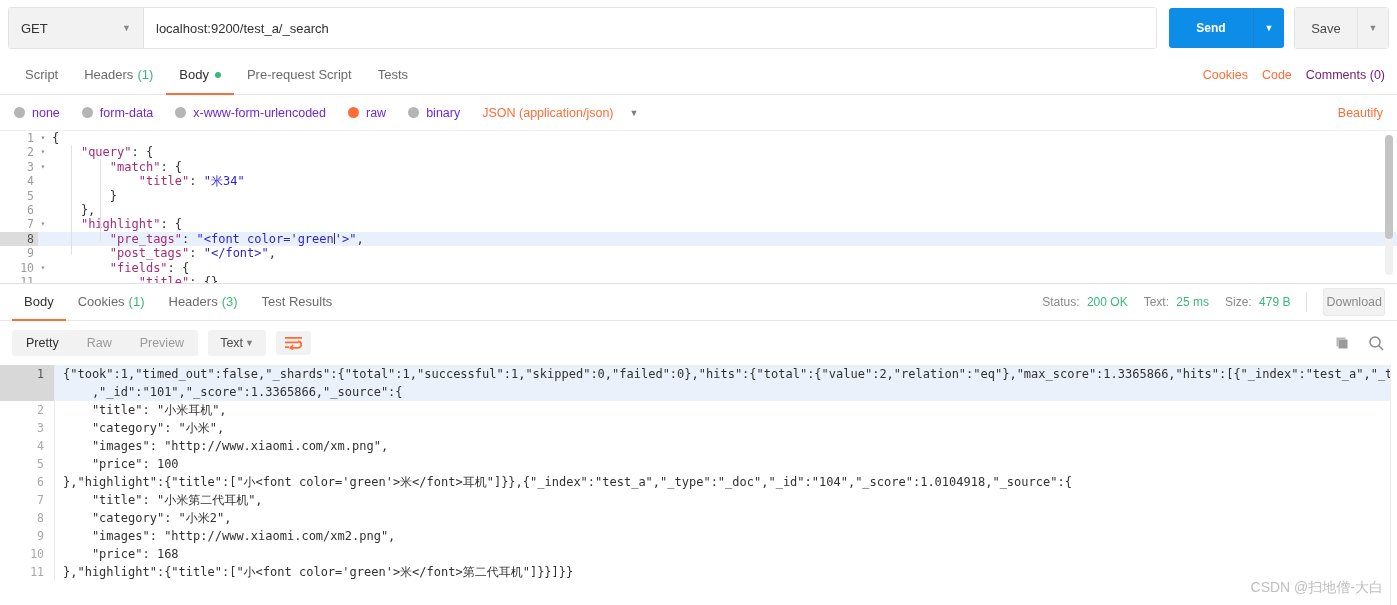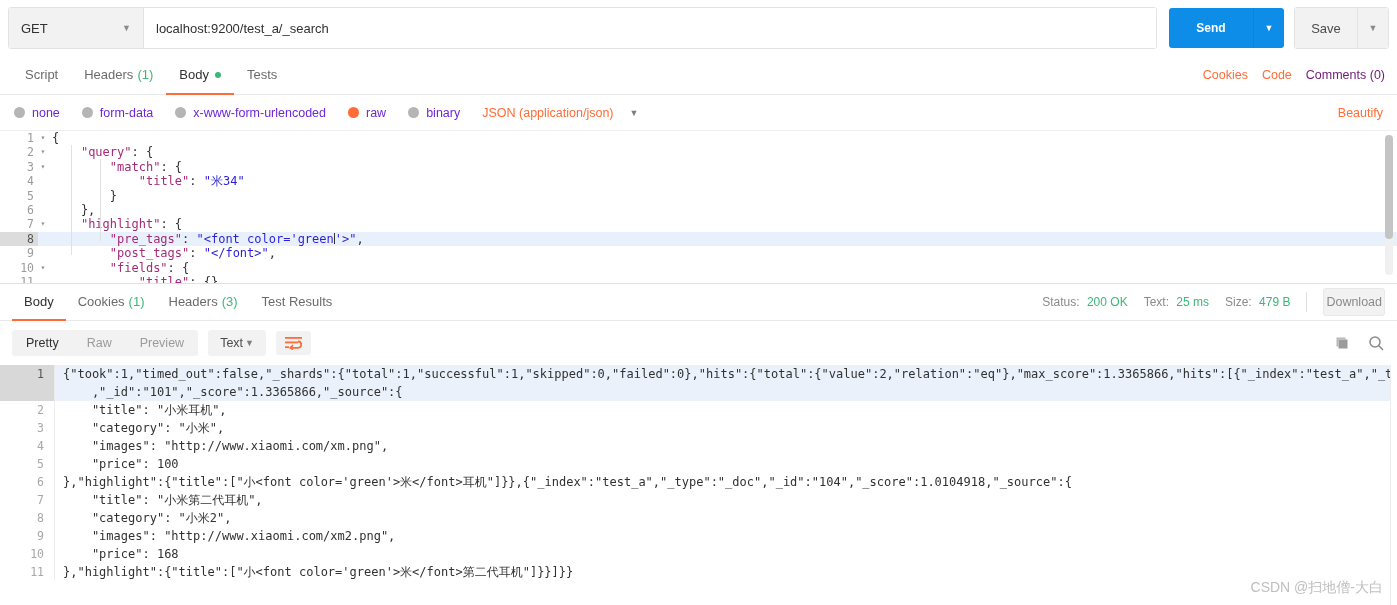--- a/index.html
+++ b/index.html
@@ -144,20 +144,23 @@
       </div>
       <div class="rtab">
         <span>Headers</span>
         <span class="count">(1)</span>
       </div>
       <div class="rtab active">
         <span>Body</span>
         <span class="dot"></span>
       </div>
       <div class="rtab">
+        <span>Pre-request Script</span>
+      </div>
+      <div class="rtab">
         <span>Tests</span>
       </div>
     </div>
     <div class="tabs-right">
       <span class="link-orange">Cookies</span>
       <span class="link-orange">Code</span>
       <span class="link-muted">Comments (0)</span>
     </div>
   </div>
 

